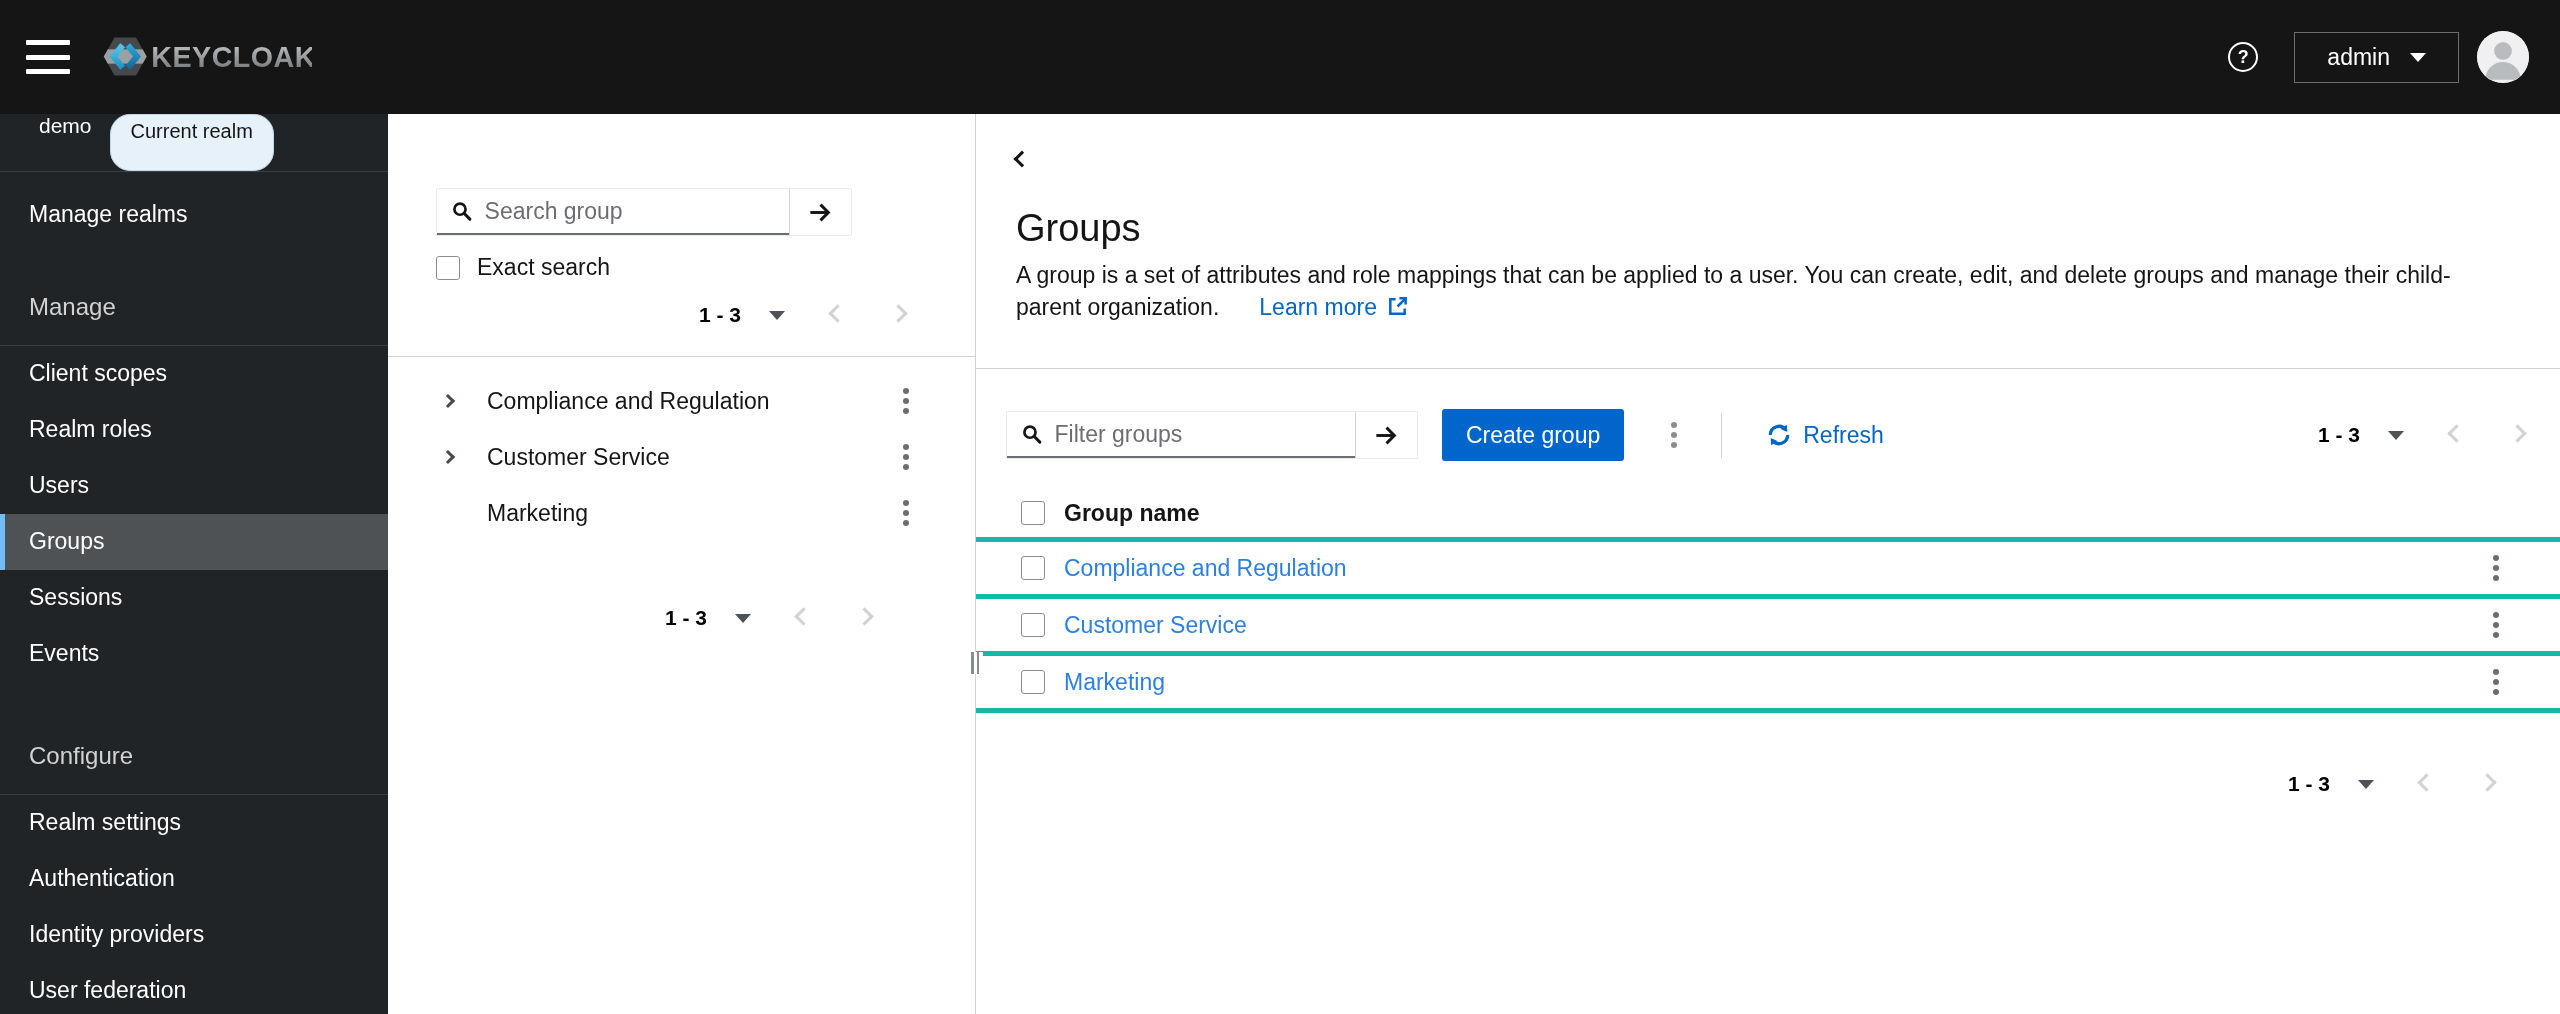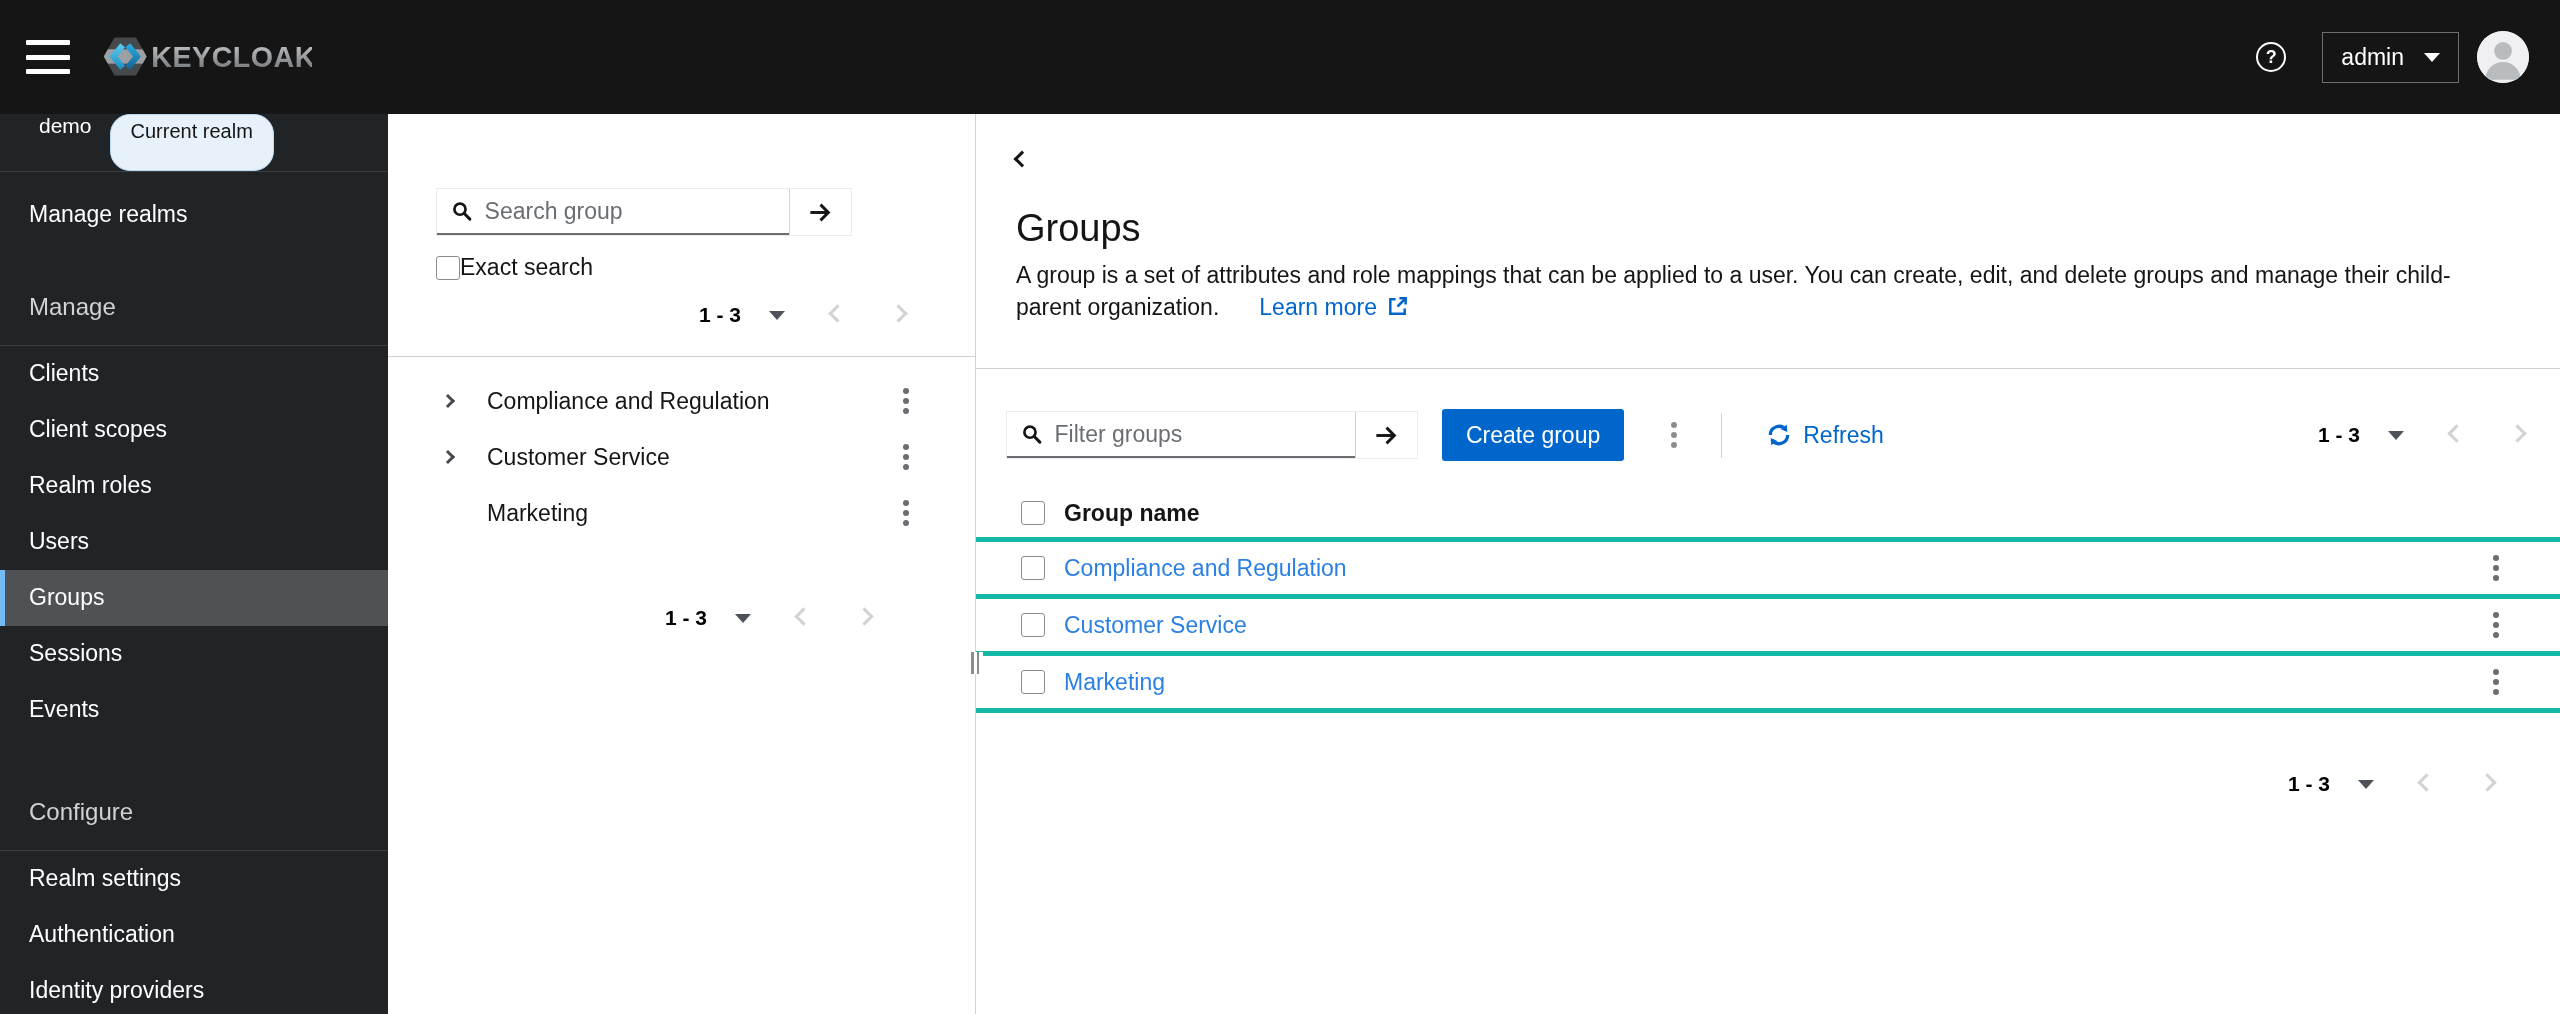--- a/index.html
+++ b/index.html
@@ -8,21 +8,21 @@
 
   
   .masthead { height:114px; background:#151515; display:flex; align-items:center; padding:0 31px 0 26px; }
   .burger { width:44px; height:34px; display:flex; flex-direction:column; justify-content:space-between; cursor:pointer; background:none; border:none; }
   .burger i { display:block; height:5px; background:#fff; border-radius:1px; }
   .brand { margin-left:32px; display:flex; align-items:center; }
   .mast-spacer { flex:1; }
   .help { width:30px; height:30px; border:2px solid #fff; border-radius:50%; color:#fff;
     display:flex; align-items:center; justify-content:center; font-size:18px; font-weight:700; background:none; cursor:pointer; }
   .user-dd { margin-left:36px; display:flex; align-items:center; gap:20px; border:1px solid #6a6e73;
-    padding:11px 18px; background:none; color:#fff; font-size:23px; cursor:pointer; }
+    padding:11px 32px; background:none; color:#fff; font-size:23px; cursor:pointer; }
   .caret-w { width:0; height:0; border-left:8px solid transparent; border-right:8px solid transparent; border-top:9px solid #fff; }
   .avatar { width:52px; height:52px; border-radius:50%; margin-left:18px; overflow:hidden; background:#f0f0f3; }
 
   
   .app { display:flex; height:923px; }
 
   
   .sidebar { width:388px; background:#212427; color:#fff; flex-shrink:0; }
   .realm-row { height:57px; display:flex; gap:18px; padding-left:39px; }
   .realm-name { font-size:21px; color:#fff; }
@@ -39,21 +39,21 @@
 
   
   .tree-panel { width:588px; background:#fff; border-right:1px solid #d2d2d2; position:relative; flex-shrink:0; }
   .tree-head { padding:74px 0 0 48px; }
   .search-box { width:416px; height:48px; display:flex; border:1px solid #ececec; background:#fff; }
   .search-in { flex:1; display:flex; align-items:center; gap:12px; padding:0 10px 0 14px; border-bottom:2px solid #6a6e73; }
   .search-in input { border:none; outline:none; width:100%; font-size:23px; font-family:inherit; color:#15803d; }
   .search-in input::placeholder { color:#6a6e73; }
   .go-btn { width:62px; border:none; border-left:1px solid #d2d2d2; background:#fff; display:flex;
     align-items:center; justify-content:center; cursor:pointer; }
-  .exact-row { margin-top:18px; display:flex; align-items:center; font-size:23px; }
+  .exact-row { margin-top:18px; display:flex; align-items:center; gap:17px; font-size:23px; }
   .cb { width:24px; height:24px; border:1px solid #8a8d90; border-radius:3px; background:#fff; cursor:pointer; flex-shrink:0; }
 
   
   .pager { display:flex; align-items:center; justify-content:flex-end; height:40px; font-size:21px; font-weight:700; color:#151515; }
   .pg-toggle { display:flex; align-items:center; gap:28px; background:none; border:none; font:inherit; cursor:pointer; }
   .caret-d { width:0; height:0; border-left:8px solid transparent; border-right:8px solid transparent; border-top:9px solid #4d5258; }
   .chev { display:inline-block; width:13px; height:13px; border-right:3px solid currentColor; border-top:3px solid currentColor; }
   .chev.left  { transform:rotate(-135deg); }
   .chev.right { transform:rotate(45deg); }
   .pg-prev, .pg-next { background:none; border:none; color:#d2d2d2; cursor:pointer; padding:4px; }
@@ -167,21 +167,20 @@
       <span class="realm-name">demo</span>
       <span class="realm-badge">Current realm</span>
     </div>
     <div class="side-div"></div>
 
     <div class="nav-item mt15">Manage realms</div>
 
     <div class="sect-manage">
       <div class="nav-sect-label">Manage</div>
       <div class="side-div"></div>
-      <div class="nav-item">Clients</div>
       <div class="nav-item">Client scopes</div>
       <div class="nav-item">Realm roles</div>
       <div class="nav-item">Users</div>
       <div class="nav-item selected">Groups</div>
       <div class="nav-item">Sessions</div>
       <div class="nav-item">Events</div>
     </div>
 
     <div class="sect-configure">
       <div class="nav-sect-label">Configure</div>

